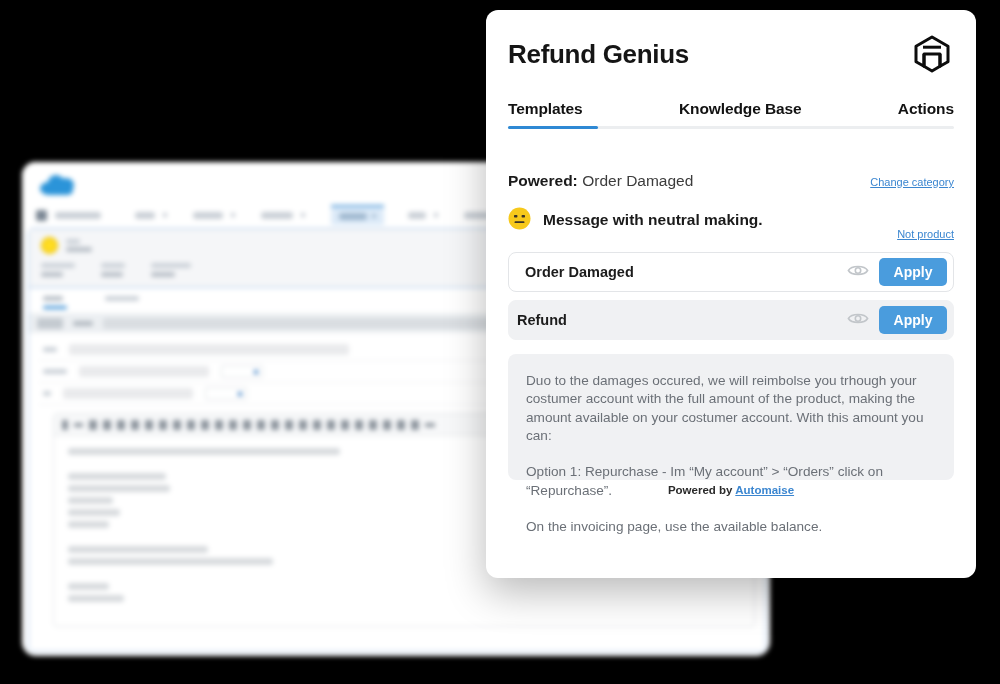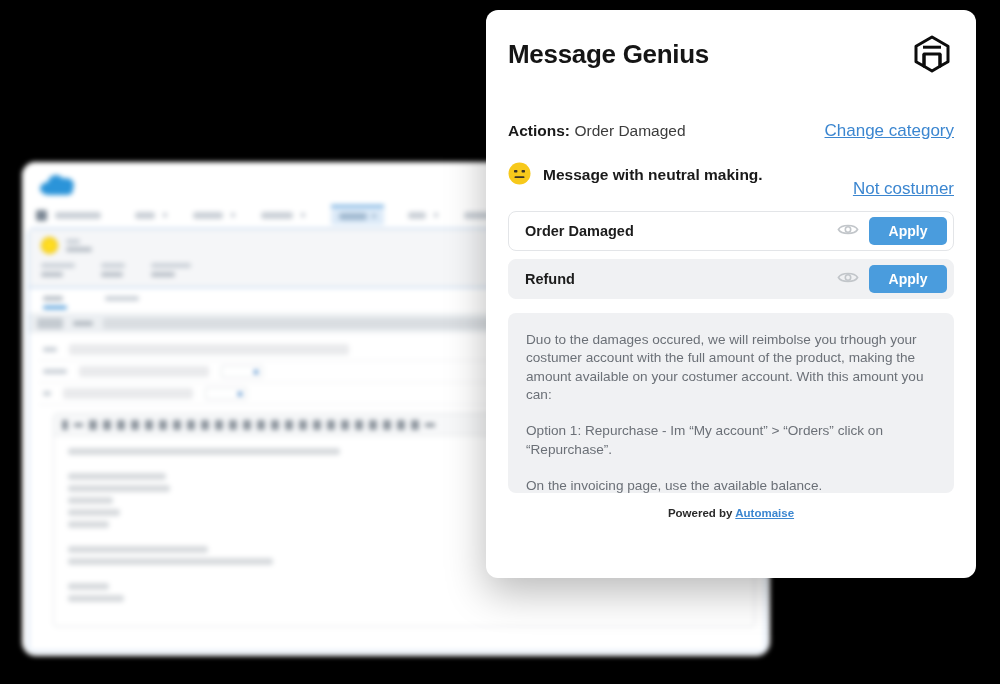--- a/index.html
+++ b/index.html
@@ -269,21 +269,21 @@
 
   .p-catrow {
     display: flex;
     align-items: baseline;
     justify-content: space-between;
     margin-top: 19px;
   }
   .p-cat-label { font-size: 15.5px; font-weight: bold; color: #1a1a1a; }
   .p-cat-value { font-size: 15.5px; color: #3c3c3c; font-weight: normal; }
   .p-link {
-    font-size: 17px;
+    font-size: 11px;
     color: #3b86d0;
     text-decoration: underline;
     font-weight: normal;
     margin-top: 28px;
   }
 
   .p-feelrow {
     display: flex;
     align-items: center;
     justify-content: space-between;
@@ -315,53 +315,53 @@
   .p-list { margin-top: 12px; display: flex; flex-direction: column; gap: 8px; }
   .p-item {
     height: 40px;
     border-radius: 8px;
     display: flex;
     align-items: center;
     padding: 0 6px 0 16px;
     justify-content: space-between;
   }
   .p-item.white { background: #ffffff; border: 1px solid #e3e5e8; }
-  .p-item.grey  { background: #f0f1f3; border: 1px solid #f0f1f3; }
+  .p-item.grey  { background: #f0f1f3; border: 1px solid #f0f1f3; padding-left: 8px; }
   .p-item-name { font-size: 14.5px; font-weight: bold; color: #1c1c1c; }
   .p-item-right { display: flex; align-items: center; gap: 10px; }
   .p-apply {
     background: #4a9cdd;
     color: #ffffff;
     border: none;
     border-radius: 5px;
     height: 28px;
-    width: 78px;
+    width: 68px;
     font-size: 14px;
     font-weight: bold;
     font-family: "Liberation Sans", sans-serif;
     cursor: pointer;
   }
 
   .p-preview {
     margin-top: 14px;
     background: #f0f1f3;
     border-radius: 8px;
     padding: 18px 18px 20px 18px;
-    height: 180px;
+    height: 126px;
   }
   .p-preview p {
     font-size: 13.6px;
     line-height: 1.35;
     color: #6b7077;
   }
   .p-preview p + p { margin-top: 18px; }
 
   .p-footer {
     text-align: center;
-    margin-top: 14px;
+    margin-top: 4px;
     font-size: 11.5px;
     font-weight: bold;
     color: #2a2a2a;
   }
   .p-footer a {
     color: #3b86d0;
     text-decoration: underline;
     font-weight: bold;
   }
 </style>
@@ -539,52 +539,59 @@
           </div>
         </div>
       </div>
 
     </div>
   </div>
 
   <div id="panel">
 
     <div class="p-head">
-      <div class="p-title">Message Genius</div>
+      <div class="p-title">Refund Genius</div>
       <div class="p-logo">
         <svg viewBox="0 0 44 40" width="44" height="40">
           <path d="M22 3 L38 12.3 L38 27.7 L30 32.3 L30 20 L14 20 L14 32.3 L6 27.7 L6 12.3 Z" fill="none" stroke="#0d0d0d" stroke-width="3" stroke-linejoin="round"></path>
           <path d="M14 20 L14 32.3 L22 37 L30 32.3 L30 20" fill="none" stroke="#0d0d0d" stroke-width="3" stroke-linejoin="round"></path>
           <line x1="13" y1="13.2" x2="31" y2="13.2" stroke="#0d0d0d" stroke-width="3"></line>
         </svg>
       </div>
     </div>
 
+    <div class="p-tabs">
+      <div class="p-tab">Templates</div>
+      <div class="p-tab">Knowledge Base</div>
+      <div class="p-tab">Actions</div>
+      <div class="p-tabline"></div>
+      <div class="p-tabline-active"></div>
+    </div>
 
     <div class="p-catrow">
       <div>
-        <span class="p-cat-label">Actions:</span>
+        <span class="p-cat-label">Powered:</span>
         <span class="p-cat-value">Order Damaged</span>
       </div>
       <a class="p-link" href="#">Change category</a>
     </div>
 
     <div class="p-feelrow">
       <div class="p-feel-left">
         <span>
           <svg width="23" height="23" viewBox="0 0 23 23">
             <circle cx="11.5" cy="11.5" r="11" fill="#f7c91b"></circle>
             <rect x="6" y="8" width="3.4" height="2.4" rx="0.7" fill="#3a3326"></rect>
             <rect x="13.6" y="8" width="3.4" height="2.4" rx="0.7" fill="#3a3326"></rect>
             <rect x="6.5" y="14.3" width="10" height="1.8" rx="0.9" fill="#3a3326"></rect>
           </svg>
         </span>
         <span class="p-feel-text">Message with neutral making.</span>
       </div>
-      <a class="p-link" href="#">Not costumer</a>
+      <a class="p-link" href="#">Not product</a>
     </div>
 
 
     <div class="p-list">
 
       <div class="p-item white">
         <span class="p-item-name">Order Damaged</span>
         <span class="p-item-right">
           <span>
             <svg width="22" height="15" viewBox="0 0 22 15">

